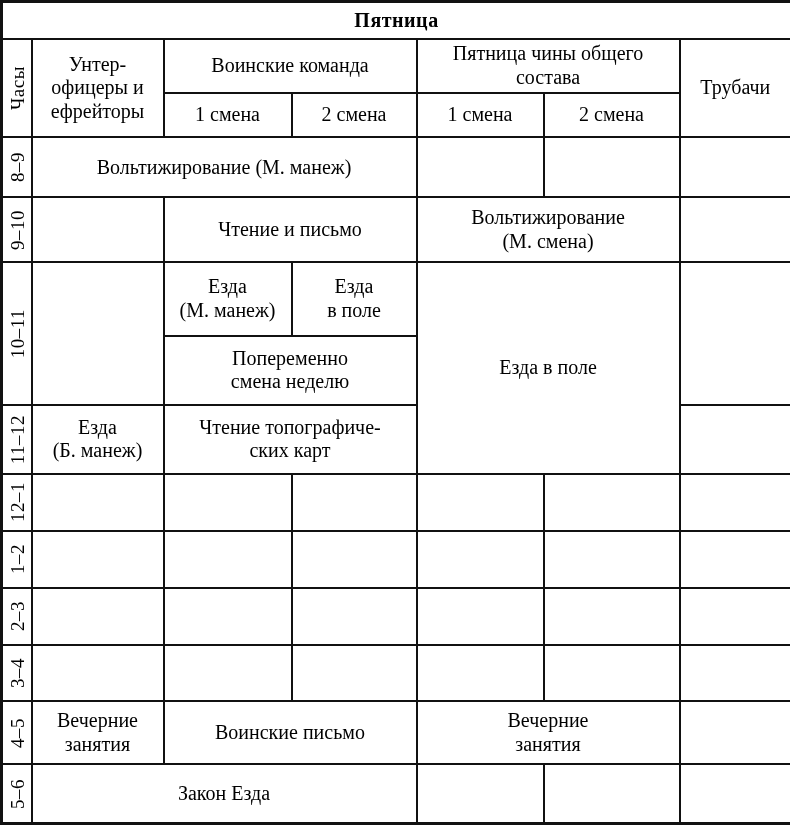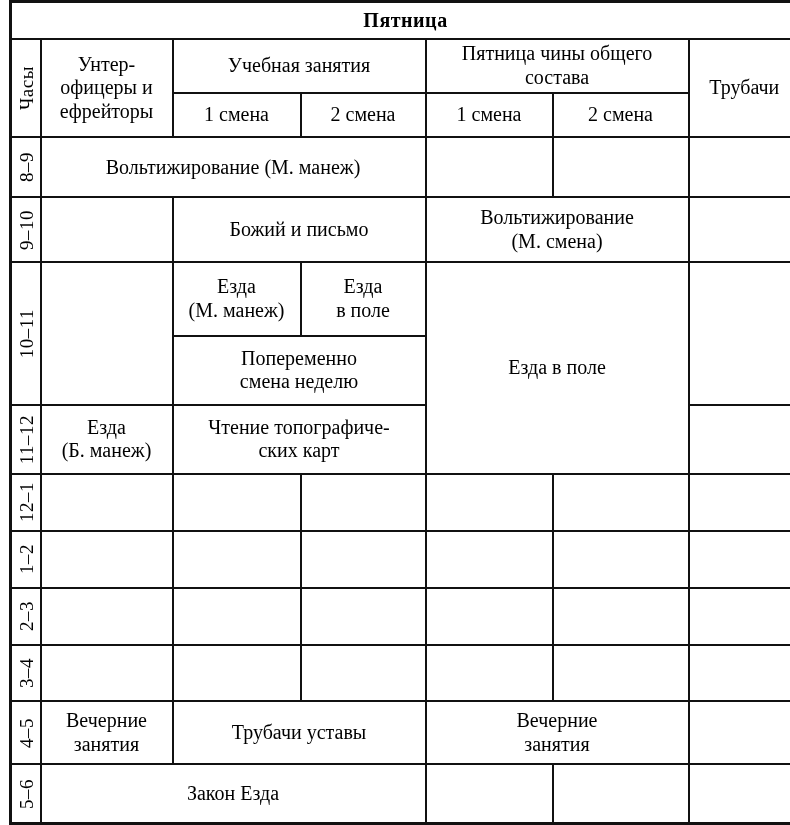--- a/index.html
+++ b/index.html
@@ -11,21 +11,20 @@
     font-family: "Liberation Serif", "DejaVu Serif", serif;
     color: #000000;
   }
   #sheet {
     width: 790px;
     height: 825px;
     position: relative;
     box-sizing: border-box;
     overflow: hidden;
     background: #ffffff;
-    padding-left: 9px;
   }
   table.schedule {
     width: 790px;
     height: 825px;
     border-collapse: collapse;
     table-layout: fixed;
   }
   table.schedule td {
     border: 2px solid #111111;
     text-align: center;
@@ -98,21 +97,21 @@
       <tr style="height:52px">
         <td class="hours-head" rowspan="2">
           <span class="vert">Часы</span>
         </td>
         <td class="head-cell" rowspan="2">
           <span class="cell-text">Унтер-
 офицеры и
 ефрейторы</span>
         </td>
         <td class="head-cell" colspan="2">
-          <span class="cell-text">Учебная занятия</span>
+          <span class="cell-text">Воинские команда</span>
         </td>
         <td class="head-cell" colspan="2">
           <span class="cell-text">Пятница чины общего состава</span>
         </td>
         <td class="head-cell" rowspan="2">
           <span class="cell-text">Трубачи</span>
         </td>
       </tr>
 
       <tr style="height:44px">
@@ -133,21 +132,21 @@
         <td class="body-cell"></td>
         <td class="body-cell"></td>
       </tr>
 
       <tr style="height:64px">
         <td class="hour-cell">
           <span class="vert">9–10</span>
         </td>
         <td class="body-cell"></td>
         <td class="body-cell" colspan="2">
-          <span class="cell-text">Божий и письмо</span>
+          <span class="cell-text">Чтение и письмо</span>
         </td>
         <td class="body-cell" colspan="2">
           <span class="cell-text">Вольтижирование
 (М. смена)</span>
         </td>
         <td class="body-cell"></td>
       </tr>
 
       <tr style="height:72px">
         <td class="hour-cell" rowspan="2">
@@ -240,21 +239,21 @@
 
       <tr style="height:62px">
         <td class="hour-cell">
           <span class="vert">4–5</span>
         </td>
         <td class="body-cell">
           <span class="cell-text">Вечерние
 занятия</span>
         </td>
         <td class="body-cell" colspan="2">
-          <span class="cell-text">Трубачи уставы</span>
+          <span class="cell-text">Воинские письмо</span>
         </td>
         <td class="body-cell" colspan="2">
           <span class="cell-text">Вечерние
 занятия</span>
         </td>
         <td class="body-cell"></td>
       </tr>
 
       <tr style="height:58px">
         <td class="hour-cell">

